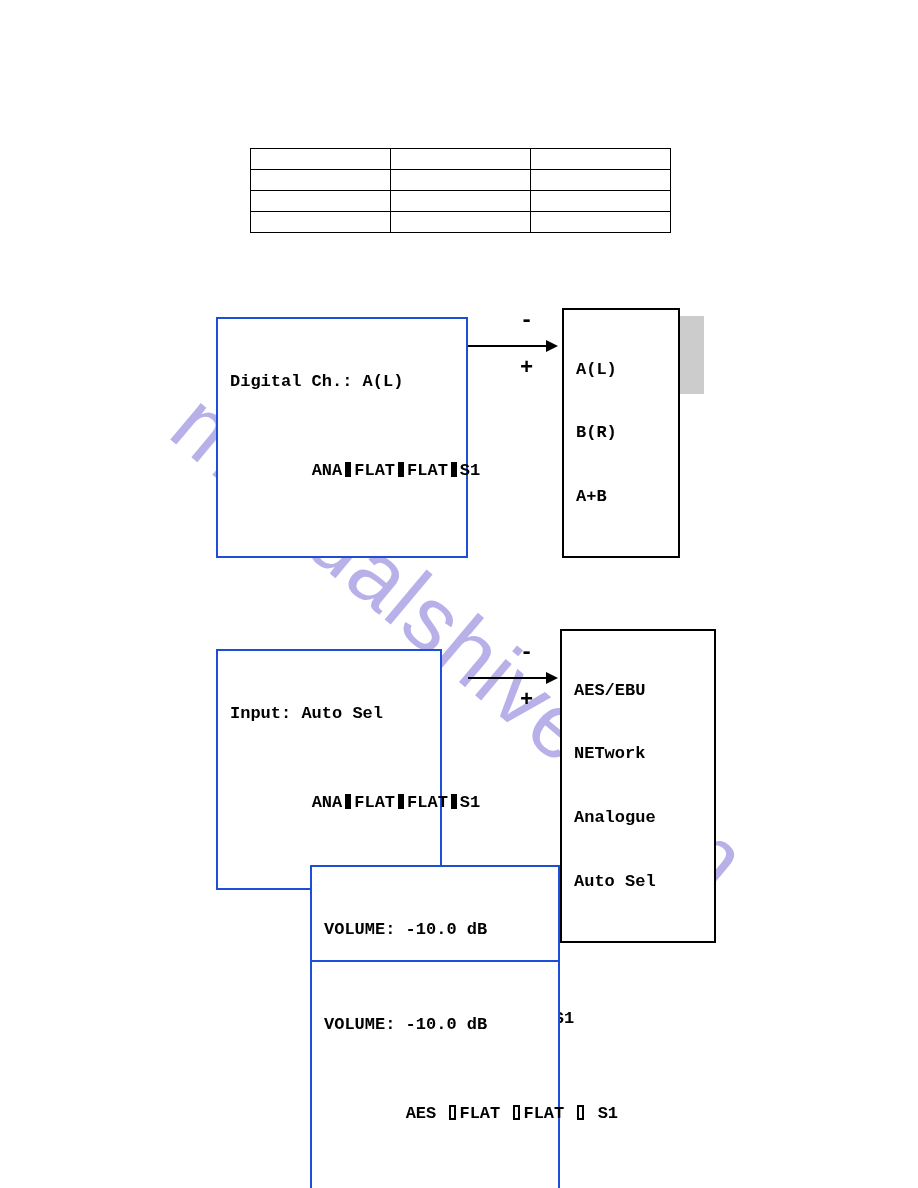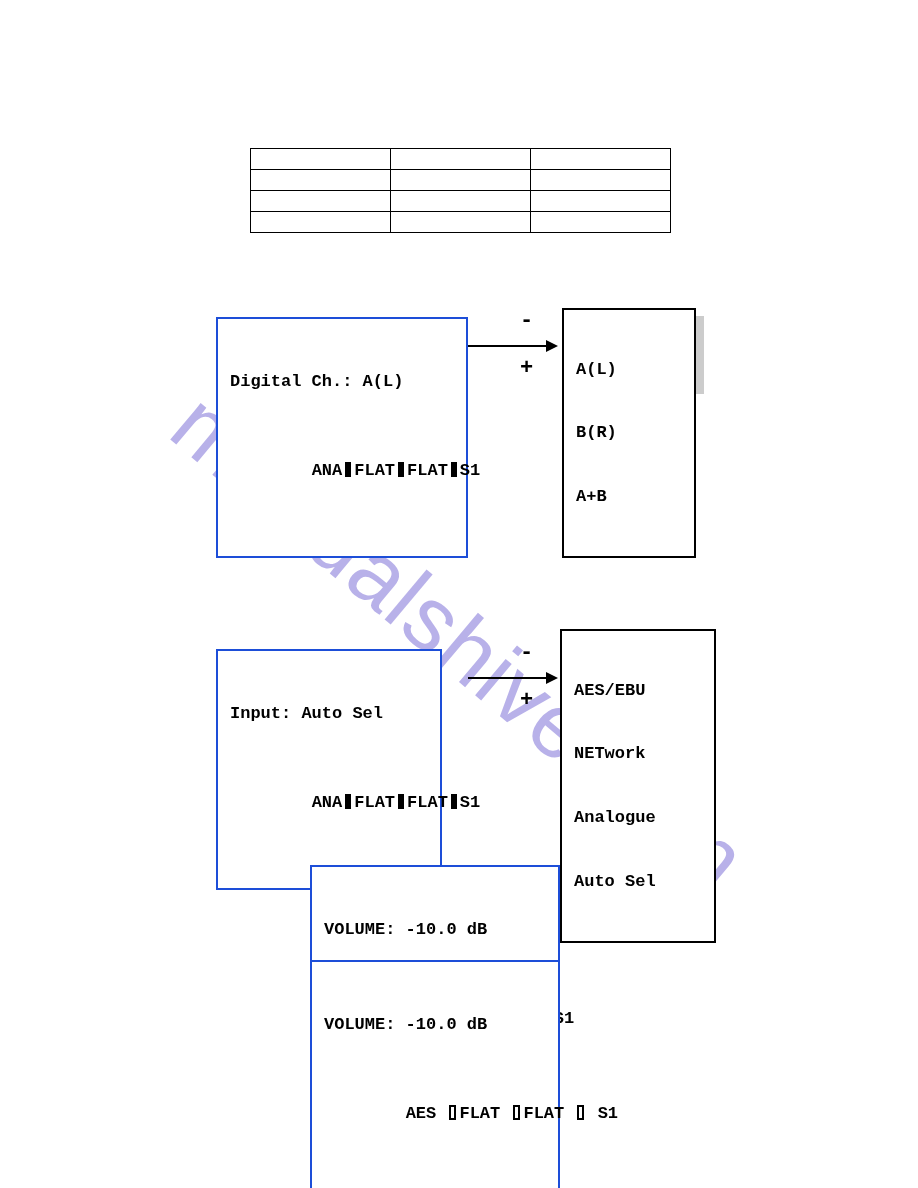--- a/index.html
+++ b/index.html
@@ -146,21 +146,21 @@
     </div>
 
     <svg class="arrow-svg" style="left:468px; top:336px;" width="92" height="20">
       <line x1="0" y1="10" x2="78" y2="10" stroke="#000" stroke-width="2"></line>
       <polygon points="78,4 90,10 78,16" fill="#000"></polygon>
     </svg>
     <div class="sign" style="left:520px; top:310px;">-</div>
     <div class="sign" style="left:520px; top:358px;">+</div>
 
     <div class="shadow" style="left:570px; top:316px; width:134px; height:78px;"></div>
-    <div class="optbox" style="left:562px; top:308px; width:134px;">
+    <div class="optbox" style="left:562px; top:308px; width:118px;">
       <div>A(L)</div>
       <div>B(R)</div>
       <div>A+B</div>
     </div>
 
     <div class="lcd" style="left:216px; top:649px; width:226px;">
       <div>Input: Auto Sel</div>
       <div>
         <span>ANA</span><span class="sep"></span><span>FLAT</span><span class="sep"></span><span>FLAT</span><span class="sep"></span><span>S1</span>
       </div>

